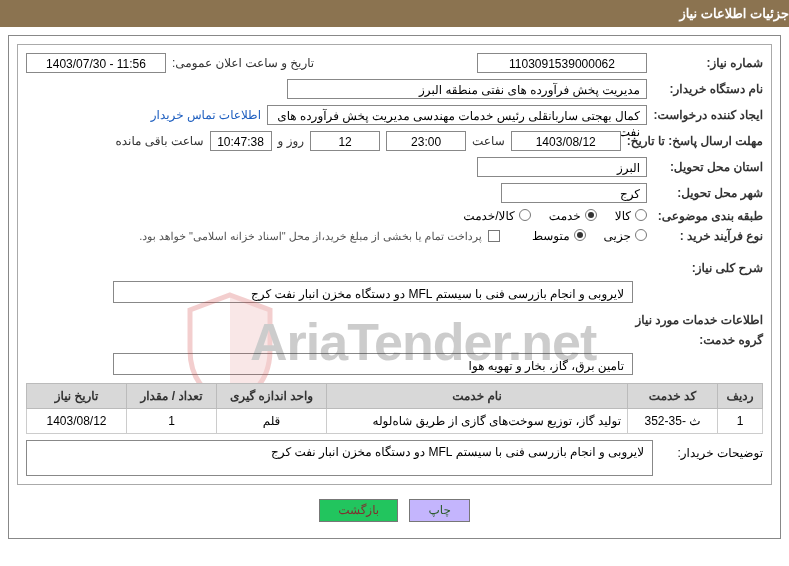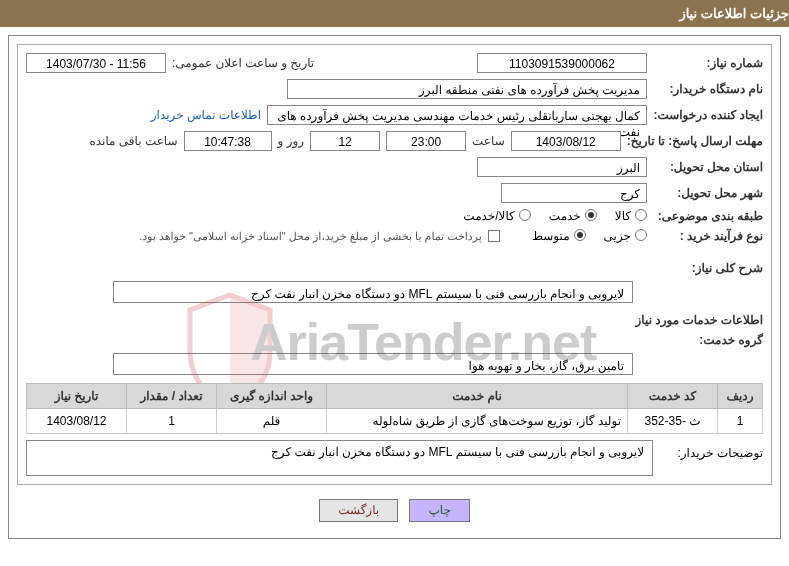--- a/index.html
+++ b/index.html
@@ -208,21 +208,21 @@
   font-family: Tahoma;
   font-size: 12px;
   cursor: pointer;
   margin: 0 4px;
 }
 .btn-print {
   background: #c4b5fd;
   color: #2a5a2a;
 }
 .btn-back {
-  background: #e5e5e5;
+  background: #22c55e;
   color: #803030;
   font-family: Liberation Serif, serif;
 }
 .ghost-r {
   position: absolute;
   right: -18px;
   top: 260px;
   font-size: 50px;
   font-weight: 900;
   color: #3a3a3a;
@@ -260,21 +260,21 @@
       <span class="link-text">اطلاعات تماس خریدار</span>
     </div>
 
     <div class="form-row">
       <span class="label" style="min-width:130px">مهلت ارسال پاسخ: تا تاریخ:</span>
       <span class="field" style="width:110px">1403/08/12</span>
       <span class="label-sm">ساعت</span>
       <span class="field" style="width:80px">23:00</span>
       <span class="field" style="width:70px">12</span>
       <span class="label-sm">روز و</span>
-      <span class="field" style="width:88px">10:47:38</span>
+      <span class="field" style="width:62px">10:47:38</span>
       <span class="label-sm">ساعت باقی مانده</span>
     </div>
 
     <div class="form-row">
       <span class="label">استان محل تحویل:</span>
       <span class="field field-rtl" style="width:170px">البرز</span>
     </div>
 
     <div class="form-row">
       <span class="label">شهر محل تحویل:</span>

